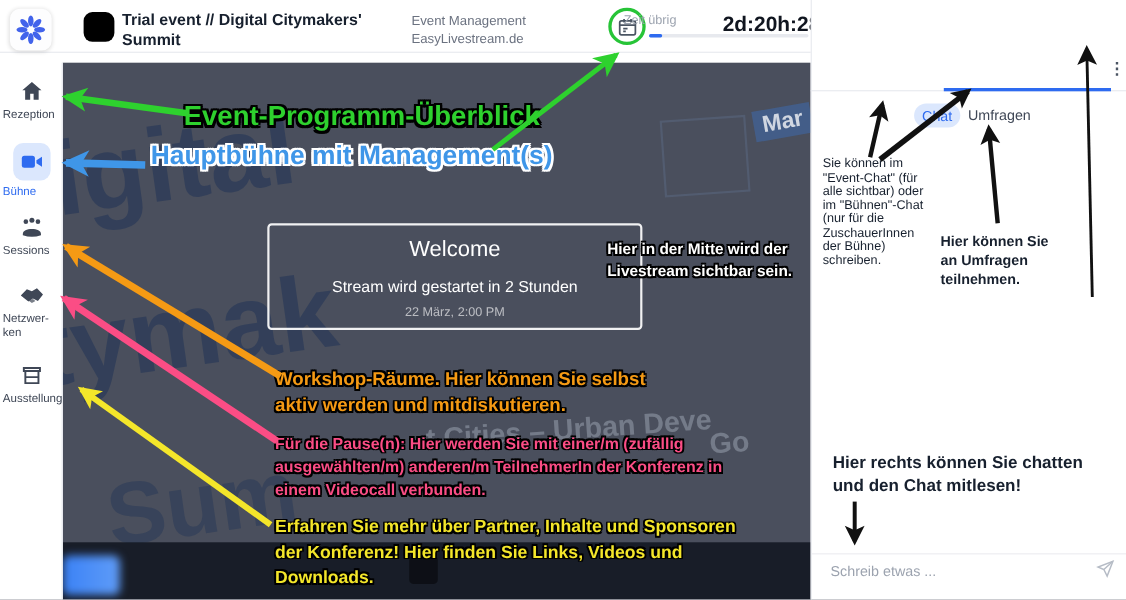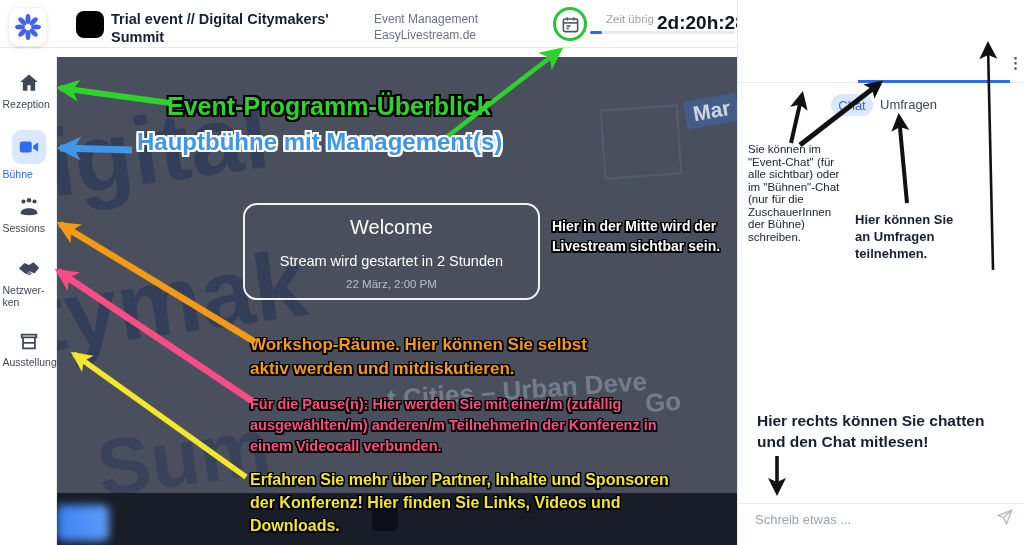--- a/index.html
+++ b/index.html
@@ -6,21 +6,21 @@
   html,body { width:1024px; height:545px; overflow:hidden; font-family:"Liberation Sans", sans-serif; }
   .page { position:relative; width:1024px; height:545px; background:#fff; }
 
   
   .topbar { position:absolute; left:0; top:0; width:1024px; height:48px; background:#fff; border-bottom:1px solid #e7e9ee; z-index:10; }
   .logo-tile { position:absolute; left:9px; top:8px; width:38px; height:38px; border-radius:9px; background:#fdfdfe; box-shadow:0 1px 4px rgba(0,0,0,.14); display:flex; align-items:center; justify-content:center; }
   .event-logo { position:absolute; left:76px; top:11px; width:28px; height:27px; border-radius:8px; background:#000; }
   .event-title { position:absolute; left:111px; top:10px; width:250px; font-size:14.5px; font-weight:700; color:#17202e; line-height:18px; }
   .org-block { position:absolute; left:374px; top:11px; font-size:12px; color:#6b7280; line-height:16px; }
   .cal-wrap { position:absolute; left:553px; top:7px; width:34px; height:34px; border:3px solid #27c437; border-radius:50%; display:flex; align-items:center; justify-content:center; }
-  .timeleft-label { position:absolute; left:606px; top:13px; font-size:11.5px; color:#9ca3af; }
+  .timeleft-label { position:absolute; left:567px; top:13px; font-size:11.5px; color:#9ca3af; }
   .timeleft-value { position:absolute; left:657px; top:12px; font-size:19px; font-weight:700; color:#10151f; }
   .progress-track { position:absolute; left:590px; top:31px; width:145px; height:3px; border-radius:2px; background:#e7e9ee; }
   .progress-fill { height:3px; border-radius:2px; background:#2e6bf0; width:12px; }
   .tb-icon { position:absolute; color:#4b5563; }
   .viewer-count { position:absolute; left:796px; top:15px; font-size:12.5px; color:#4b5563; }
   .avatar { position:absolute; left:971px; top:9px; width:29px; height:29px; border-radius:50%; background:#fff; border:1px solid #d6d9e0; overflow:hidden; display:flex; align-items:center; justify-content:center; }
   .avatar-smudge { width:17px; height:8px; background:#e0922f; border-radius:3px; filter:blur(2px); }
   .kebab { position:absolute; left:1008px; top:56px; font-size:15px; font-weight:700; color:#4b5563; letter-spacing:0; line-height:14px; z-index:30;}
 
   
@@ -30,21 +30,21 @@
   .nav-item.active .nav-label { color:#2e6bf0; }
   .active-tile { width:34px; height:34px; border-radius:9px; background:#dcе8fd; background:#dbe7fd; display:flex; align-items:center; justify-content:center; color:#2e6bf0; }
 
   
   .stage { position:absolute; left:57px; top:57px; width:680px; height:488px; background:#4a4f5d; overflow:hidden; z-index:5; }
   .stage-bottom { position:absolute; left:0; bottom:0; width:680px; height:52px; background:#181d28; }
   .wm { position:absolute; font-weight:700; color:rgba(38,56,88,.65); white-space:nowrap; }
   .wm-light { position:absolute; font-weight:700; color:rgba(215,224,238,.30); white-space:nowrap; }
   .wm-tag { position:absolute; background:rgba(62,105,172,.55); color:rgba(255,255,255,.75); font-weight:700; padding:2px 8px; }
   .wm-rect { position:absolute; border:2px solid rgba(105,125,160,.28); }
-  .welcome-box { position:absolute; left:186px; top:146px; width:297px; height:97px; border:2px solid rgba(255,255,255,.92); border-radius:14px; text-align:center; color:#fff; }
+  .welcome-box { position:absolute; left:186px; top:146px; width:341px; height:97px; border:2px solid rgba(255,255,255,.92); border-radius:4px; text-align:center; color:#fff; }
   .welcome-title { margin-top:11px; font-size:20px; font-weight:500; }
   .welcome-line { margin-top:14px; font-size:14.5px; }
   .welcome-date { margin-top:9px; font-size:11.5px; color:rgba(255,255,255,.62); }
   .blur-btn { position:absolute; left:0px; top:448px; width:52px; height:36px; background:linear-gradient(90deg,#3b82f6,#5f9cf8); border-radius:6px; filter:blur(4px); }
   .dark-blob { position:absolute; left:315px; top:448px; width:26px; height:26px; background:rgba(0,0,0,.45); border-radius:4px; }
 
   
   .rpanel { position:absolute; left:737px; top:0; width:287px; height:545px; background:#fff; border-left:1px solid #e7e9ee; z-index:10; }
   .rtab { position:absolute; top:57px; height:25px; font-size:13.5px; color:#3f4756; display:flex; align-items:center; justify-content:center; }
   .rtab.active { font-weight:700; color:#10151f; }

